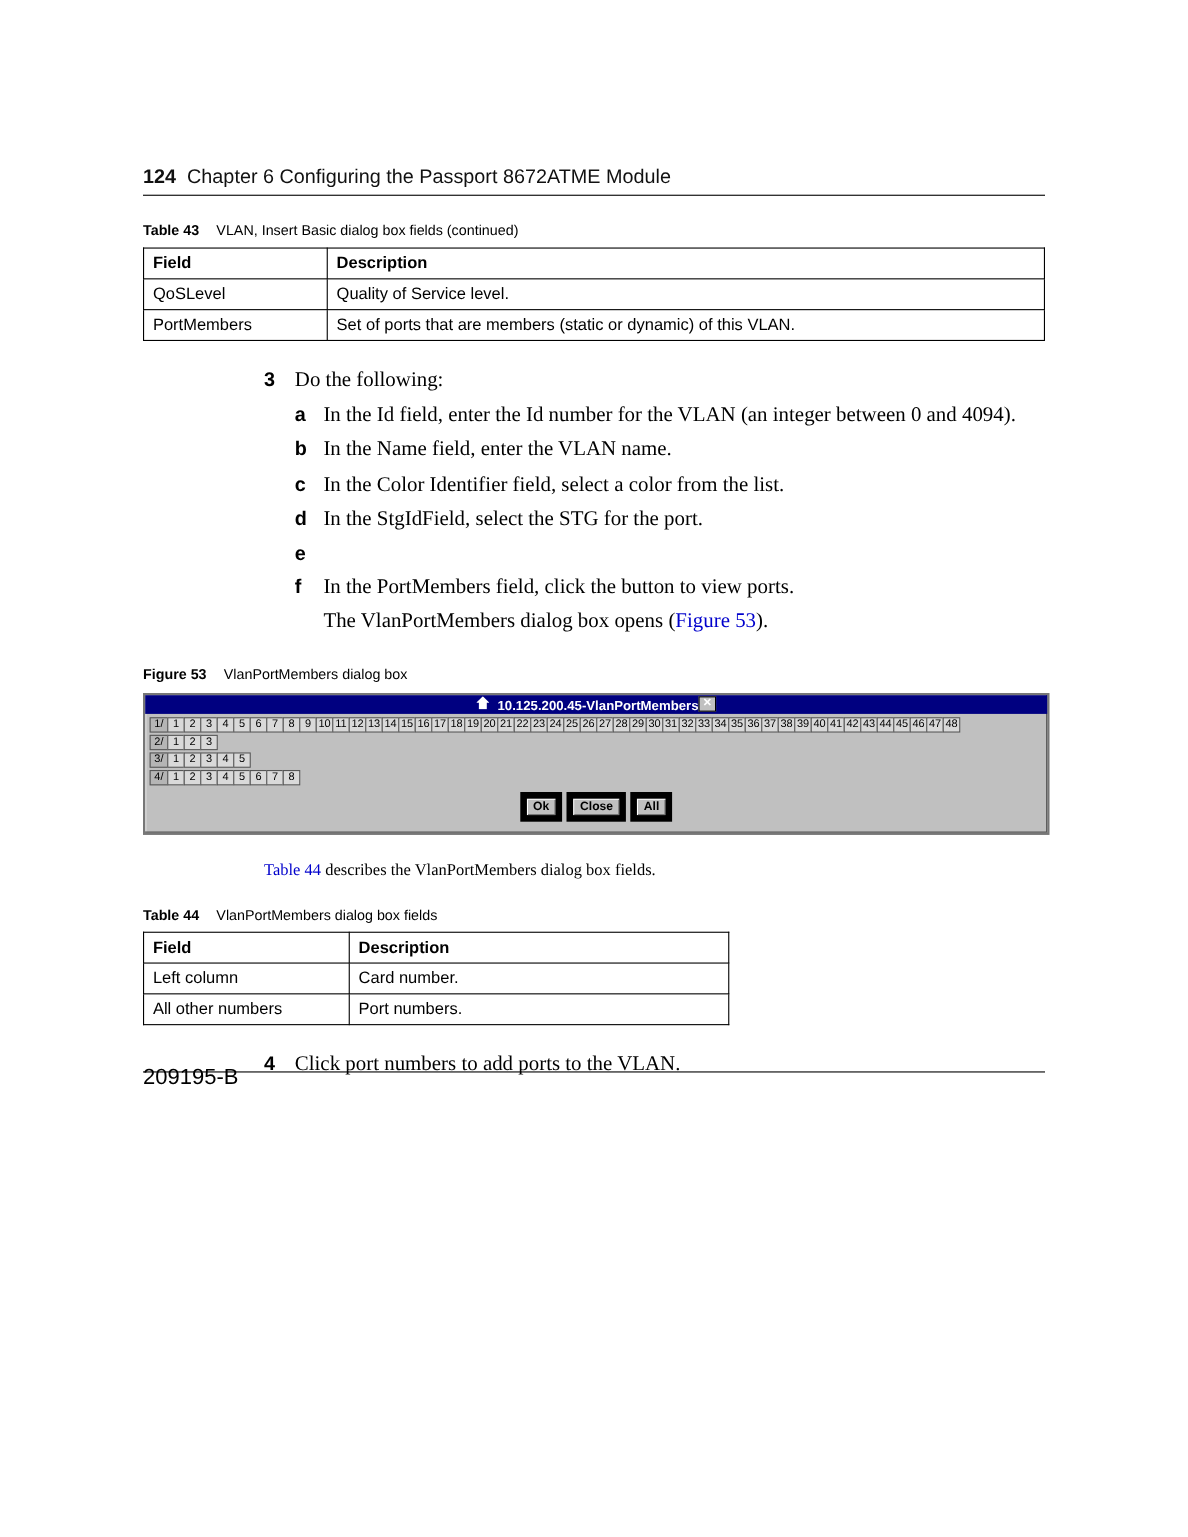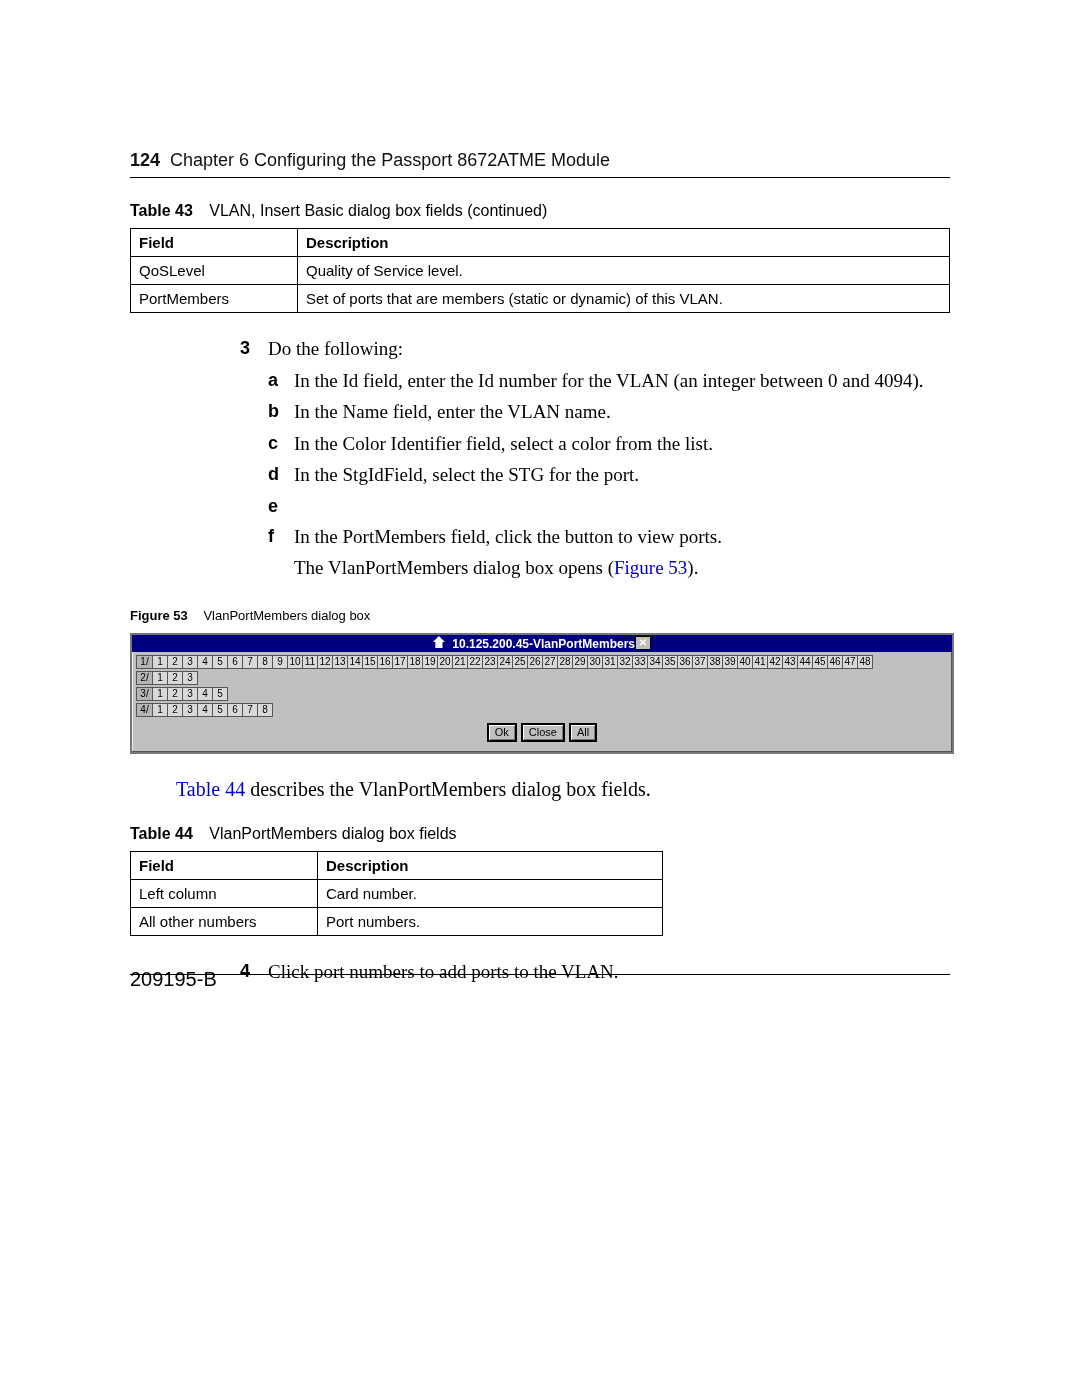--- a/index.html
+++ b/index.html
@@ -23,21 +23,21 @@
     font-size: 18px;
     font-family: Arial, Helvetica, sans-serif;
     color: #111;
   }
   .running-head .page-num {
     font-weight: bold;
     margin-right: 10px;
   }
   .table-caption {
     font-family: Arial, Helvetica, sans-serif;
-    font-size: 16px;
+    font-size: 13px;
     margin-top: 24px;
   }
   .table-caption .tc-label { font-weight: bold; margin-right: 12px; }
   table.doc-table {
     border-collapse: collapse;
     width: 100%;
     margin-top: 8px;
     font-family: Arial, Helvetica, sans-serif;
     font-size: 15px;
   }
@@ -128,29 +128,30 @@
   .dlg-buttons {
     display: flex;
     justify-content: center;
     gap: 4px;
     padding: 4px 0 4px 0;
   }
   .dlg-btn {
     font-family: Tahoma, Arial, sans-serif;
     font-size: 11px;
     background: #c0c0c0;
-    border: 2px solid #000000;
+    border: 6px solid #000000;
     box-shadow: inset 1px 1px 0 #fff, inset -1px -1px 0 #777;
     padding: 0 6px;
     line-height: 15px;
+    font-weight: bold;
   }
 
   .midtext {
-    margin: 24px 0 0 46px;
-    font-size: 20px;
+    margin: 24px 0 0 110px;
+    font-size: 15px;
   }
 
   .footer-rule {
     position:absolute;
     left:130px; right:130px;
     bottom: 80px;
     border-top:1px solid #000;
   }
   .footer-num {
     position:absolute;

